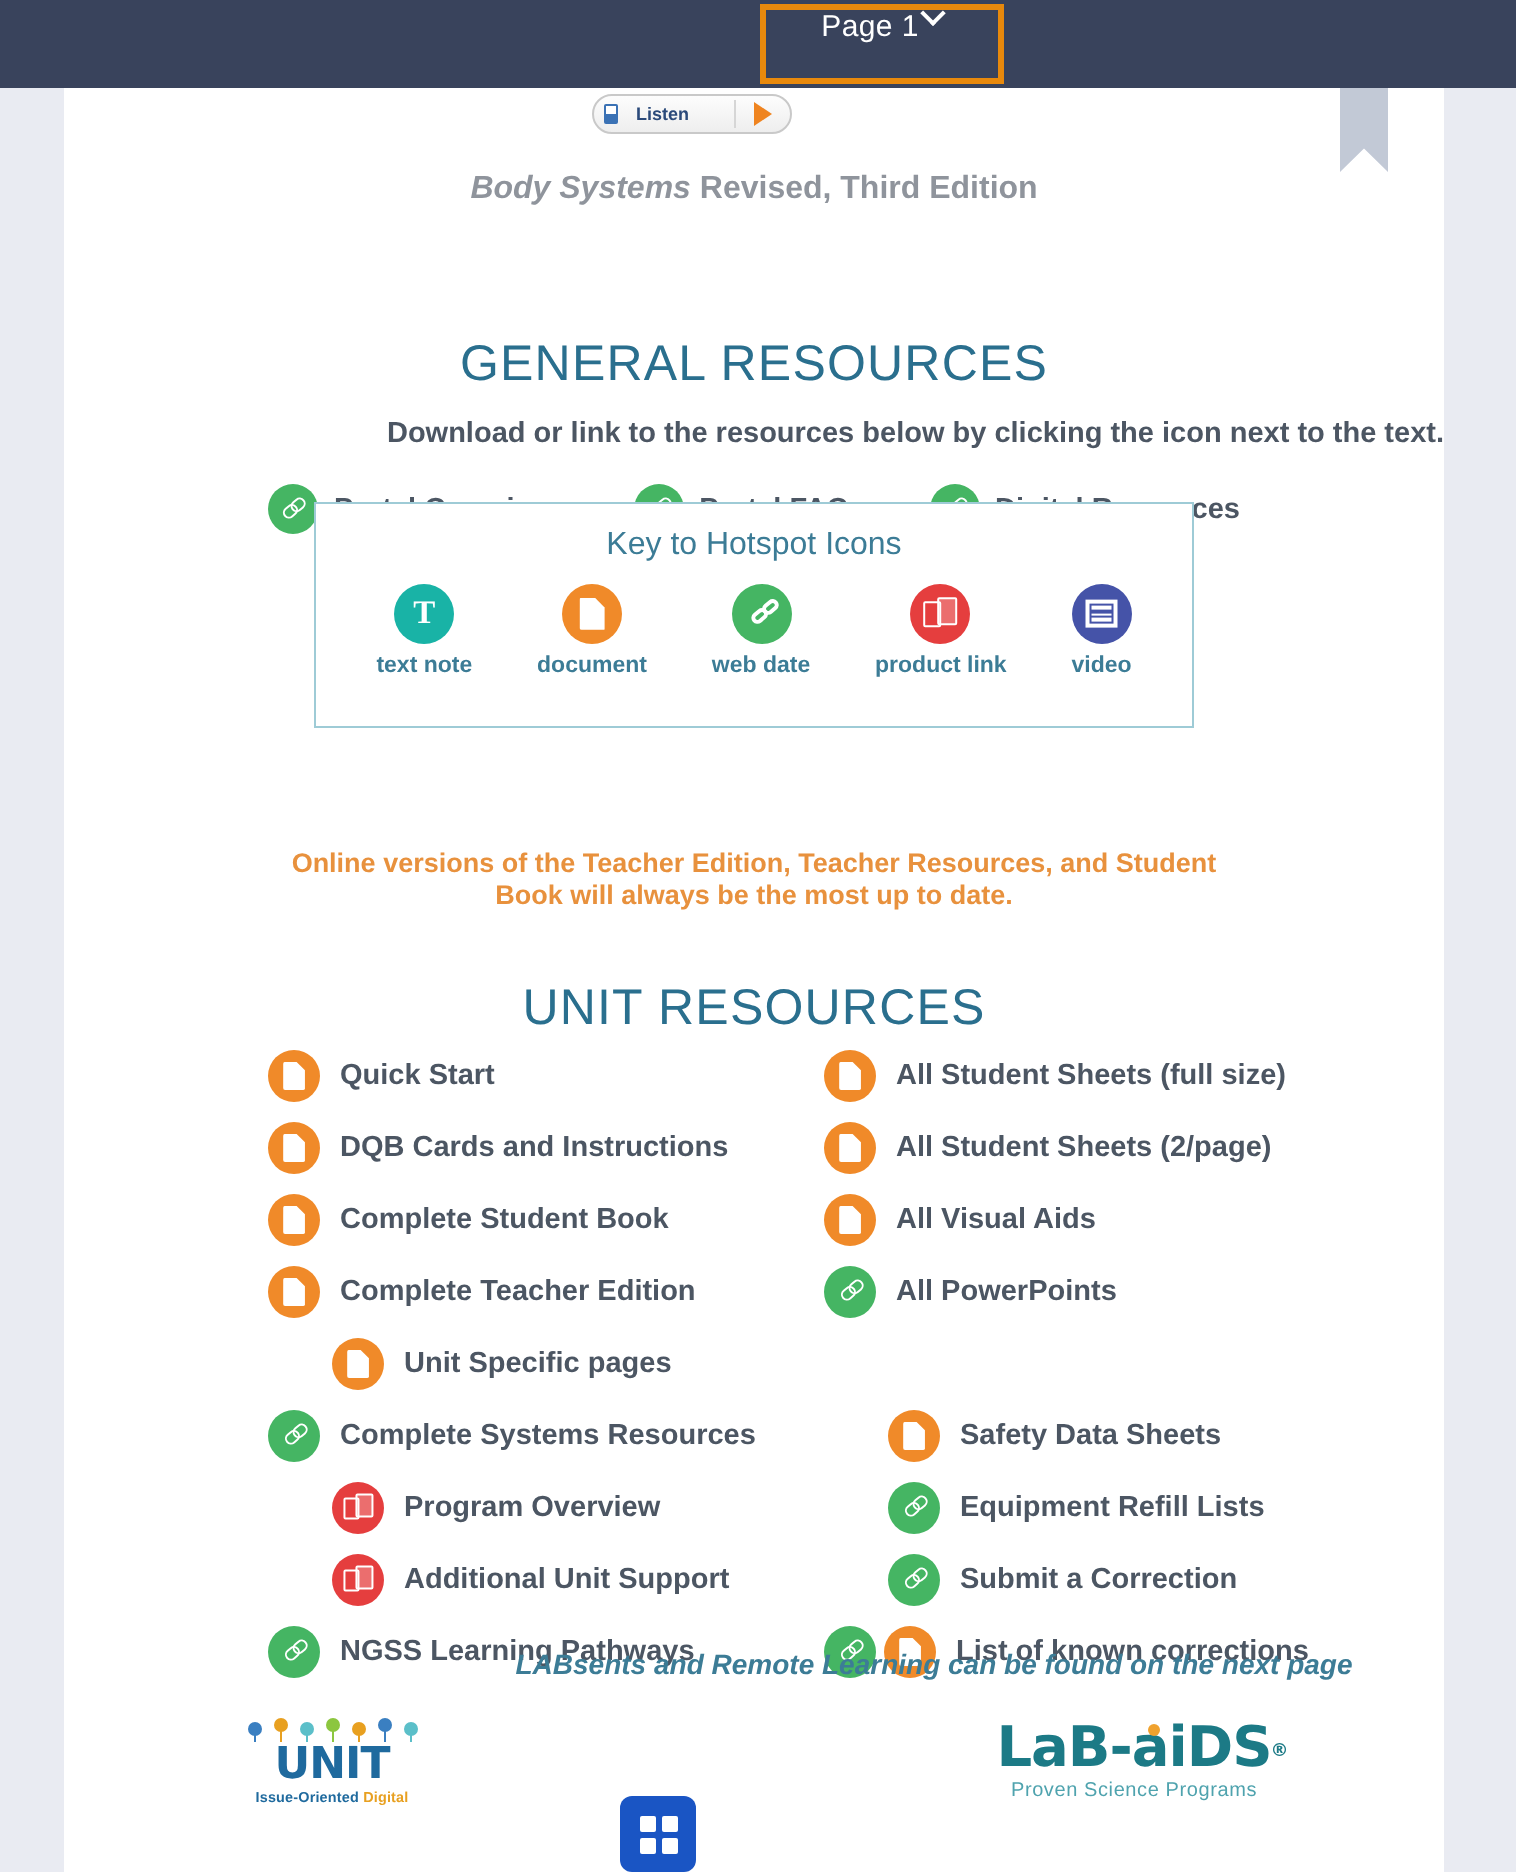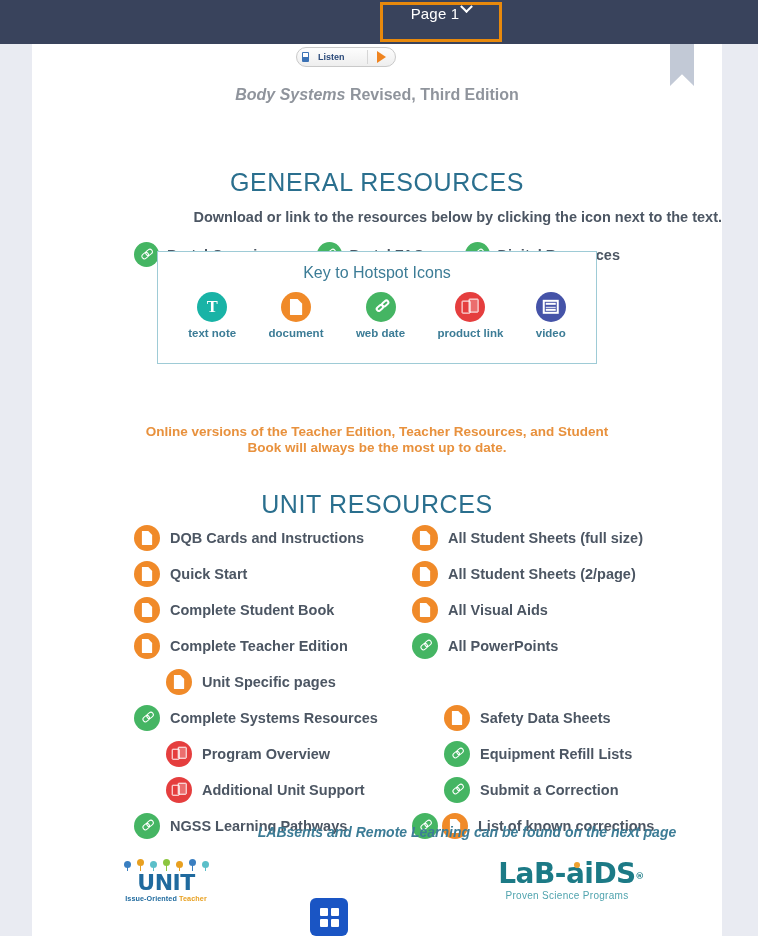--- a/index.html
+++ b/index.html
@@ -390,29 +390,29 @@
 
   <div class="h-section" id="unit-resources-heading">UNIT RESOURCES</div>
 
   <div id="unit-left">
       <div class="res-row">
         <span class="icons">
           <span class="ic orange" style="width: 26px; height: 26px;">
             <span class="g-doc" style="width: 10.92px; height: 14.04px; clip-path: polygon(0px 0px, 6.76px 0px, 10.92px 4.16px, 10.92px 14.04px, 0px 14.04px); border-radius: 1px;"></span>
           </span>
         </span>
+        <span class="rtext">Quick Start</span>
+      </div>
+      <div class="res-row">
+        <span class="icons">
+          <span class="ic orange" style="width: 26px; height: 26px;">
+            <span class="g-doc" style="width: 10.92px; height: 14.04px; clip-path: polygon(0px 0px, 6.76px 0px, 10.92px 4.16px, 10.92px 14.04px, 0px 14.04px); border-radius: 1px;"></span>
+          </span>
+        </span>
         <span class="rtext">DQB Cards and Instructions</span>
-      </div>
-      <div class="res-row">
-        <span class="icons">
-          <span class="ic orange" style="width: 26px; height: 26px;">
-            <span class="g-doc" style="width: 10.92px; height: 14.04px; clip-path: polygon(0px 0px, 6.76px 0px, 10.92px 4.16px, 10.92px 14.04px, 0px 14.04px); border-radius: 1px;"></span>
-          </span>
-        </span>
-        <span class="rtext">Quick Start</span>
       </div>
       <div class="res-row">
         <span class="icons">
           <span class="ic orange" style="width: 26px; height: 26px;">
             <span class="g-doc" style="width: 10.92px; height: 14.04px; clip-path: polygon(0px 0px, 6.76px 0px, 10.92px 4.16px, 10.92px 14.04px, 0px 14.04px); border-radius: 1px;"></span>
           </span>
         </span>
         <span class="rtext">Complete Student Book</span>
       </div>
       <div class="res-row">
@@ -589,21 +589,21 @@
         <span class="sci">
           <span class="dot" style="left: 2px; top: 1px; width: 7px; height: 7px; background: rgb(58, 127, 193);"></span>
           <span style="position: absolute; left: 5px; top: 7px; width: 1.5px; height: 6px; background: rgb(58, 127, 193);"></span>
         </span>
         <span class="sci">
           <span class="dot" style="left: 2px; top: 3px; width: 7px; height: 7px; background: rgb(91, 191, 201);"></span>
           <span style="position: absolute; left: 5px; top: 7px; width: 1.5px; height: 6px; background: rgb(91, 191, 201);"></span>
         </span>
       </div>
     <div class="word">UNIT</div>
-    <div class="tag"><span class="a">Issue-Oriented </span><span class="b">Teacher</span></div>
+    <div class="tag"><span class="a">Issue-Oriented </span><span class="b">Digital</span></div>
   </div>
 
   <div id="labaids-logo">
     <div class="word">
       <span>LaB-aiDS</span>
       <span class="tm">®</span>
       <span class="idot" style="left: 76px; top: 3px;"></span>
     </div>
     <div class="tag">Proven Science Programs</div>
   </div>

